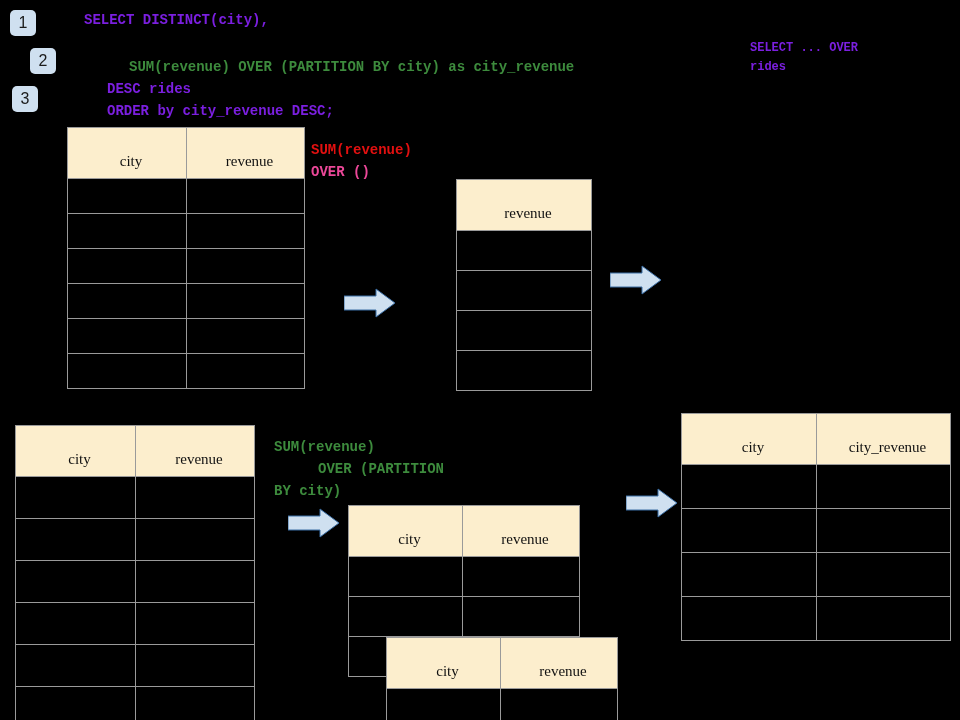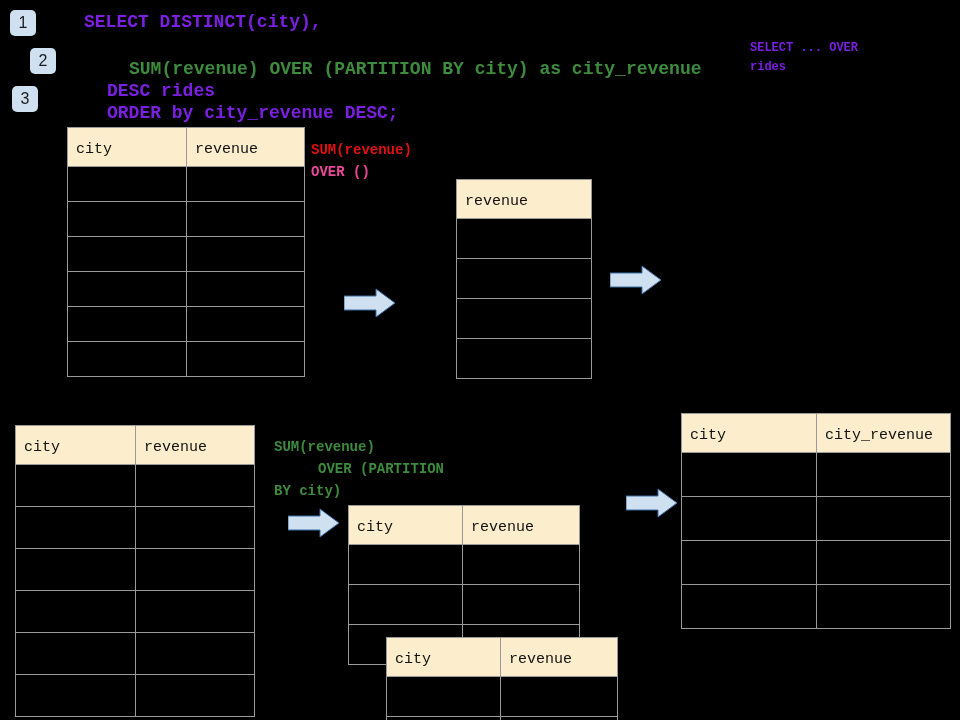--- a/index.html
+++ b/index.html
@@ -27,21 +27,21 @@
     font-family: "Liberation Sans", sans-serif;
     font-size: 16px;
     line-height: 26px;
     text-align: center;
   }
 
   
   .code {
     position: absolute;
     font-family: "Liberation Mono", monospace;
-    font-size: 18px;
+    font-size: 14px;
     font-weight: bold;
     white-space: pre;
     letter-spacing: 0px;
   }
   .code.small {
     font-size: 12px;
     line-height: 19px;
   }
 
   
@@ -63,25 +63,25 @@
     border: 1px solid #9a9a9a;
   }
   .tbl th, .tbl td {
     border: 1px solid #9a9a9a;
     padding: 0;
     margin: 0;
   }
   .tbl th {
     background: #fceecd;
     color: #111111;
-    font-family: Liberation Mono, monospace;
+    font-family: Liberation Serif, serif;
     font-size: 15px;
     font-weight: normal;
-    text-align: left;
-    padding: 8px 0 4px 8px;
+    text-align: center;
+    padding: 20px 0 4px 8px;
     height: 26px;
     vertical-align: middle;
   }
   .tbl td {
     background: #000000;
     height: 34px;
   }
 
   
   .arrow {

